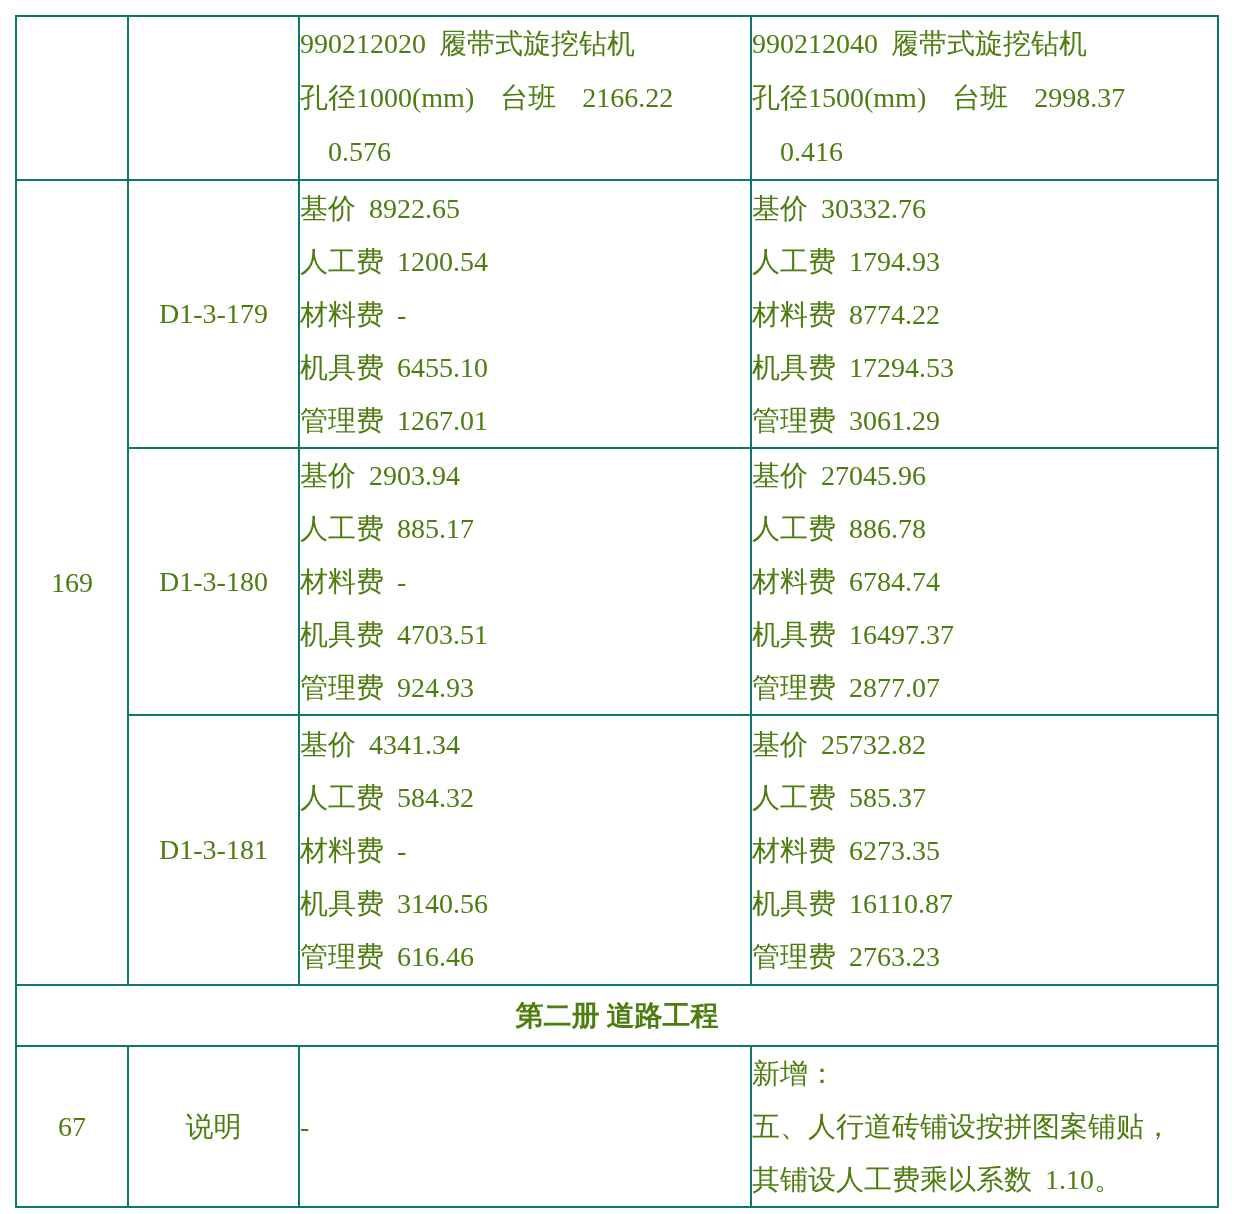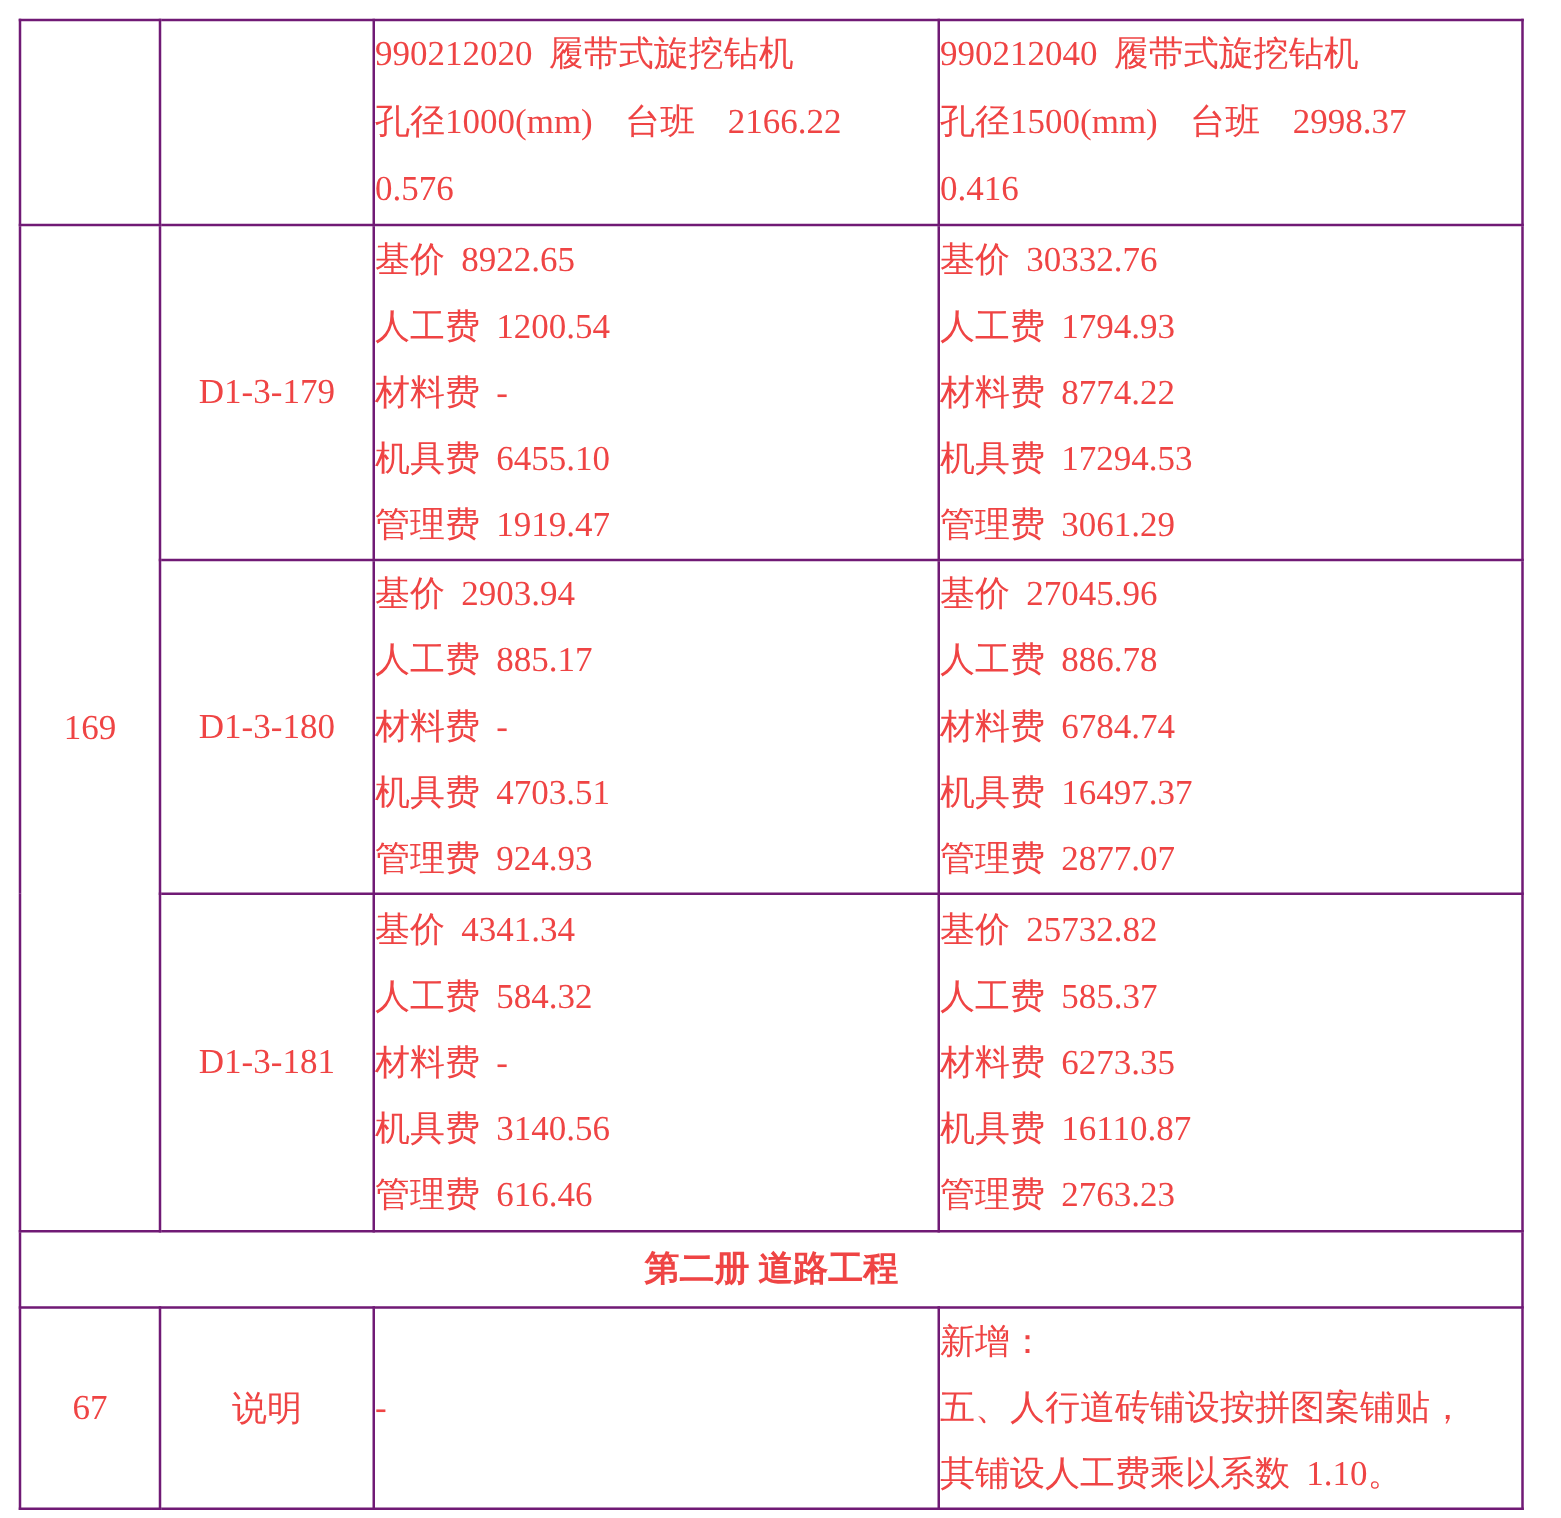--- a/index.html
+++ b/index.html
@@ -17,24 +17,24 @@
   }
   table.doc-table {
     position: absolute;
     left: 15px;
     top: 15px;
     width: 1202px;
     border-collapse: collapse;
     table-layout: fixed;
   }
   table.doc-table td {
-    border: 2px solid #701a75;
+    border: 2px solid #0f766e;
     padding: 0;
     font-size: 28px;
-    color: #ef4444;
+    color: #4d7c0f;
     overflow: hidden;
   }
   tr.r1  { height: 162px; }
   tr.r2  { height: 268px; }
   tr.r3  { height: 267px; }
   tr.r4  { height: 270px; }
   tr.r5  { height: 61px;  }
   tr.r6  { height: 160px; }
 
   td.center {
@@ -47,21 +47,21 @@
   td.pad3 { padding-left: 12px; }
   td.pad4 { padding-left: 16px; }
 
   .line {
     line-height: 53px;
     white-space: pre;
     word-spacing: 6px;
   }
   tr.r1 .line { line-height: 54px; }
   .ind    { }
-  .ind-sm { padding-left: 0; }
+  .ind-sm { padding-left: 28px; }
 
   td.section-header {
     text-align: center;
     vertical-align: middle;
     font-weight: bold;
     font-size: 30px;
     line-height: 49px;
   }
 </style>
 </head>
@@ -93,21 +93,21 @@
     </tr>
 
     <tr class="r2">
       <td class="center" rowspan="3">169</td>
       <td class="center">D1-3-179</td>
       <td class="content pad3">
         <div class="line">基价 8922.65</div>
         <div class="line ind">人工费 1200.54</div>
         <div class="line ind">材料费 -</div>
         <div class="line ind">机具费 6455.10</div>
-        <div class="line ind">管理费 1919.47</div>
+        <div class="line ind">管理费 1267.01</div>
       </td>
       <td class="content pad4">
         <div class="line">基价 30332.76</div>
         <div class="line ind">人工费 1794.93</div>
         <div class="line ind">材料费 8774.22</div>
         <div class="line ind">机具费 17294.53</div>
         <div class="line ind">管理费 3061.29</div>
       </td>
     </tr>
 

